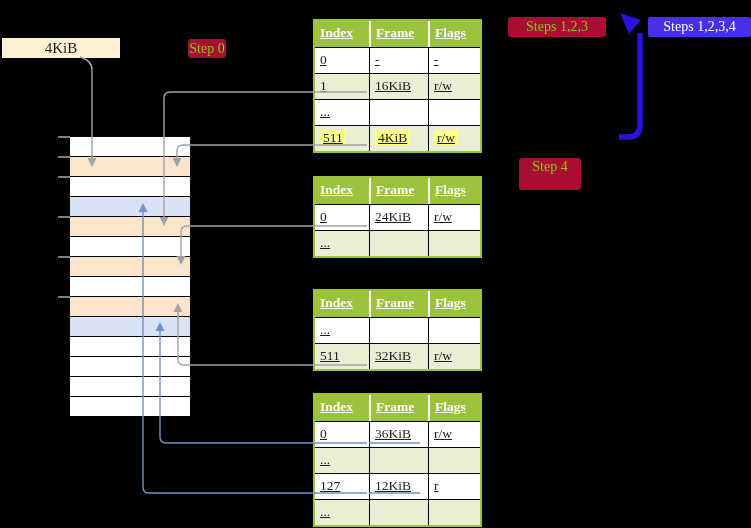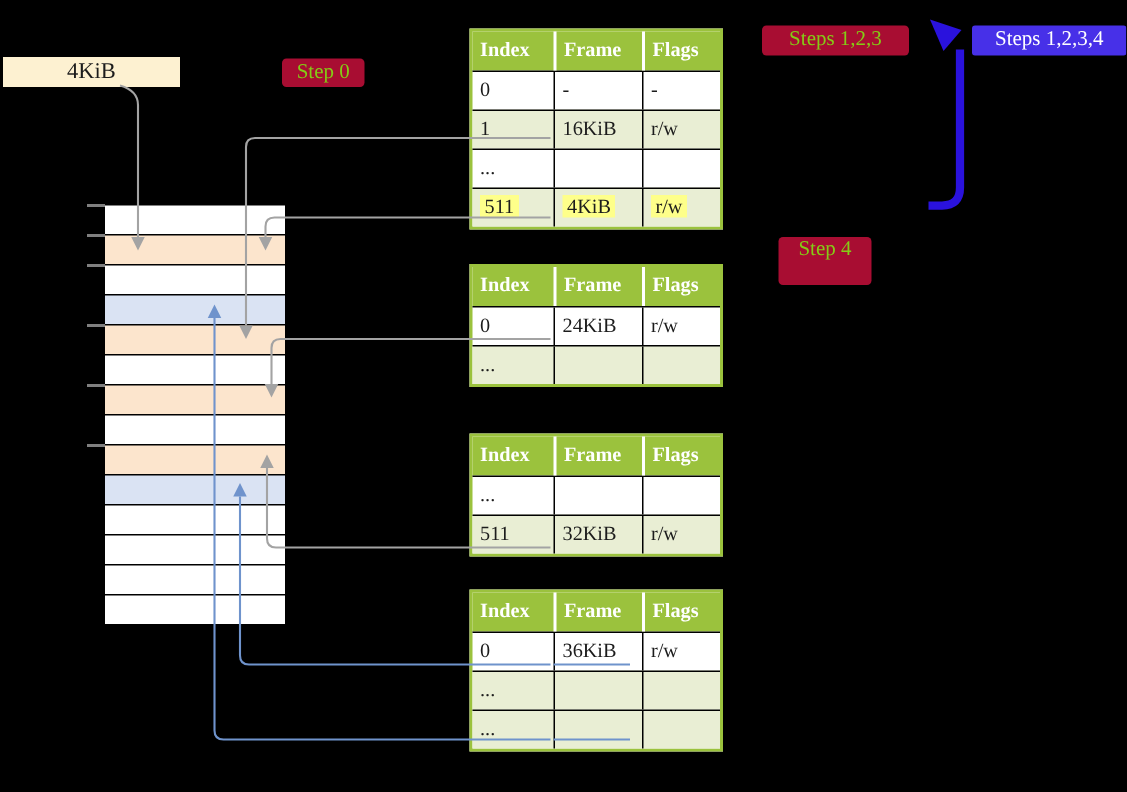--- a/index.html
+++ b/index.html
@@ -5,40 +5,40 @@
   html,body{margin:0;padding:0;background:#000;}
   #canvas{position:relative;width:751px;height:528px;background:#000;overflow:hidden;
           font-family:"Liberation Serif","DejaVu Serif",serif;}
   
   .label-box{position:absolute;box-sizing:border-box;text-align:center;
              font-size:14px;line-height:20px;white-space:nowrap;}
   .lbl-cream{background:var(--cream);color:var(--text-dark);}
   .lbl-crimson{background:var(--crimson);color:#84cc16;border-radius:3px;}
   .lbl-blue{background:var(--step-blue);color:#fff;border-radius:2px;}
   #lbl-4kib{left:2px;top:38px;width:118px;height:20px;font-size:15px;}
-  #lbl-step0{left:188px;top:39px;width:55px;height:19px;line-height:19px;}
+  #lbl-step0{left:188px;top:39px;width:38px;height:19px;line-height:19px;}
   #lbl-steps123{left:508px;top:17px;width:98px;height:20px;}
   #lbl-steps1234{left:648px;top:17px;width:103px;height:20px;}
   #lbl-step4{left:519px;top:158px;width:62px;height:32px;line-height:18px;}
   
   #mem{position:absolute;left:70px;top:137px;width:120px;}
   .mem-row{height:19px;margin-bottom:1px;}
   .mem-white{background:var(--mem-white);}
   .mem-peach{background:var(--mem-peach);}
   .mem-blue{background:var(--mem-blue);}
   #ticks{position:absolute;left:58px;top:136px;width:12px;}
   .tick{position:absolute;left:0;width:12px;height:2px;background:var(--tick-gray);}
   
   .ptable{position:absolute;left:313px;width:169px;box-sizing:border-box;
           border:2px solid var(--header-green);background:#fff;
           font-size:13.5px;color:var(--text-dark);}
   .trow{display:flex;height:26px;box-sizing:border-box;}
   .trow.tbody{border-top:1px solid #000;}
   .thead{background:var(--header-green);color:#fff;font-weight:bold;}
-  .tcell{box-sizing:border-box;padding:4px 0 0 5px;overflow:hidden;white-space:nowrap;}
+  .tcell{box-sizing:border-box;padding:4px 0 0 5px;overflow:hidden;white-space:nowrap;text-decoration:underline;}
   .col0{width:54px;}.col1{width:59px;}.col2{flex:1;}
   .tbody .tcell + .tcell{border-left:1px solid #000;}
   .thead .tcell + .tcell{border-left:2px solid #fff;}
   .shaded{background:var(--row-green);}
   .hl{background:var(--yellow);padding:0 3px;}
   
   #overlay{position:absolute;left:0;top:0;pointer-events:none;}
   .cg{stroke:var(--conn-gray);stroke-width:1.4;fill:none;}
   .cgh{fill:var(--conn-gray);}
   .cb{stroke:var(--conn-blue);stroke-width:1.4;fill:none;}
@@ -156,20 +156,25 @@
       <div class="trow tbody">
         <div class="tcell col0"><span>0</span></div>
         <div class="tcell col1"><span>36KiB</span></div>
         <div class="tcell col2"><span>r/w</span></div>
       </div>
       <div class="trow tbody shaded">
         <div class="tcell col0"><span>...</span></div>
         <div class="tcell col1"><span></span></div>
         <div class="tcell col2"><span></span></div>
       </div>
+      <div class="trow tbody">
+        <div class="tcell col0"><span>127</span></div>
+        <div class="tcell col1"><span>12KiB</span></div>
+        <div class="tcell col2"><span>r</span></div>
+      </div>
       <div class="trow tbody shaded">
         <div class="tcell col0"><span>...</span></div>
         <div class="tcell col1"><span></span></div>
         <div class="tcell col2"><span></span></div>
       </div>
     </div>
 
   <svg id="overlay" width="751" height="528" viewBox="0 0 751 528">
     <g>
       <path class="cg" d="M 80 57 C 87 59 92 63 92 70 L 92 158"></path>

